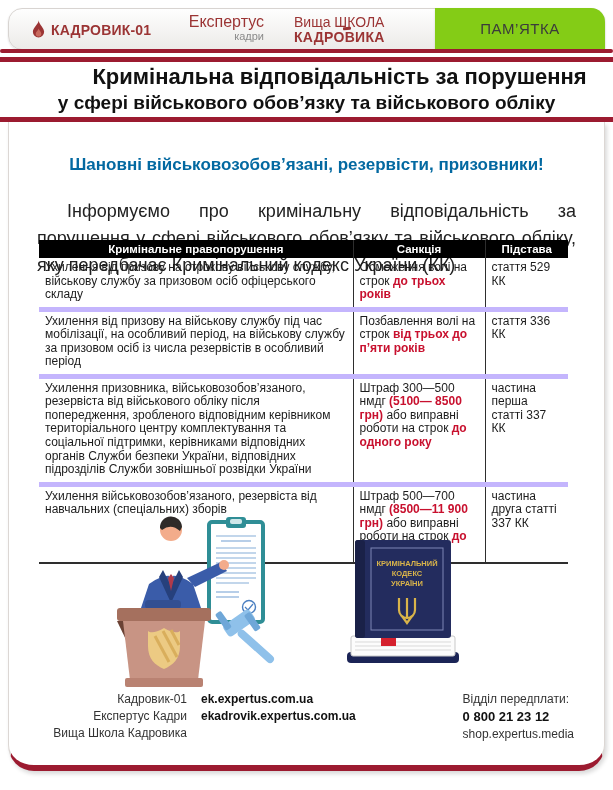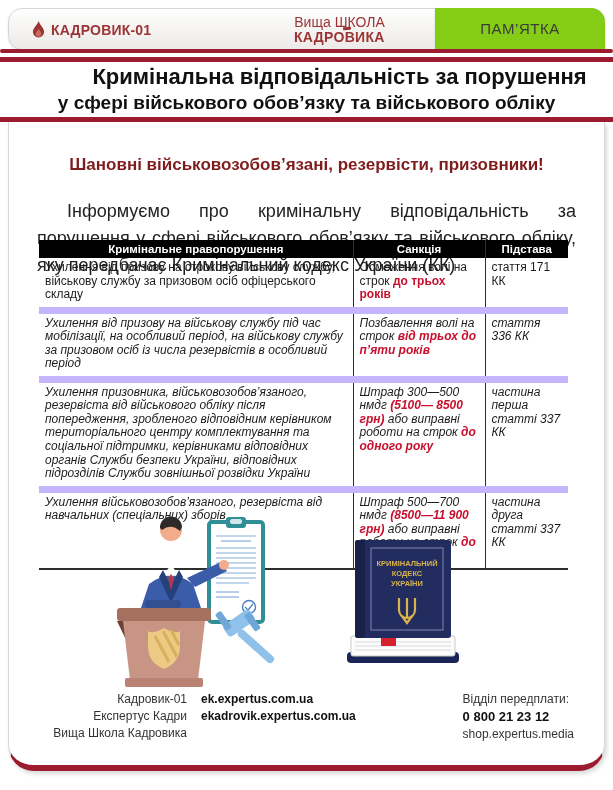--- a/index.html
+++ b/index.html
@@ -8,21 +8,21 @@
 
   
   .header-strip{position:absolute;left:8px;top:8px;width:595px;height:40px;
     background:linear-gradient(#fefefe,#eceae8);border:1px solid #d8d4d1;
     border-radius:14px 14px 0 14px;box-shadow:0 1px 2px rgba(0,0,0,.12);}
   .logo1{position:absolute;left:22px;top:11px;display:flex;align-items:center;gap:5px;}
   .logo1-text{font-size:14px;font-weight:bold;color:#9b3434;letter-spacing:.2px;}
   .logo2{position:absolute;left:155px;top:5px;width:100px;text-align:right;line-height:1.05;}
   .logo2-line1{font-size:16px;color:#9b3434;}
   .logo2-line2{font-size:11px;color:#8a8a8a;}
-  .logo3{position:absolute;left:285px;top:6px;line-height:1.05;text-align:right;}
+  .logo3{position:absolute;left:285px;top:6px;line-height:1.05;}
   .logo3-line1{font-size:14px;color:#9b3434;}
   .logo3-line2{font-size:14px;font-weight:bold;color:#9b3434;letter-spacing:.3px;position:relative;}
   .grad-cap{position:absolute;left:49px;top:-3px;width:8px;height:3px;background:#9b3434;
     transform:rotate(-6deg);border-radius:1px;}
   .badge{position:absolute;right:8px;top:8px;width:170px;height:41px;background:#84cc16;
     border-radius:0 14px 0 0;display:flex;align-items:center;justify-content:center;
     box-shadow:0 1px 2px rgba(0,0,0,.15);}
   .badge span{font-size:15px;color:#3b3b3b;letter-spacing:.5px;}
   .red-line1{position:absolute;left:0;top:49px;width:613px;height:4px;background:#9c1b30;border-radius:2px;}
 
@@ -32,32 +32,32 @@
     font-size:22px;font-weight:bold;color:#111;padding-left:33px;}
   .title-line2{position:absolute;left:0;top:92px;width:613px;text-align:center;
     font-size:19px;font-weight:bold;color:#111;}
   .red-bar3{position:absolute;left:0;top:117px;width:613px;height:5px;background:#9c1b30;}
 
   
   .card{position:absolute;left:8px;top:122px;width:595px;height:643px;background:#fff;
     border:1px solid #dcd7d4;border-top:none;border-bottom:6px solid #9c1b30;
     border-radius:0 0 26px 26px;box-shadow:2px 3px 4px rgba(0,0,0,.15);}
   .greeting{position:absolute;left:0;top:33px;width:100%;text-align:center;
-    font-size:17px;font-weight:bold;color:#7f1d1d;}
+    font-size:17px;font-weight:bold;color:#0369a1;}
   .intro{position:absolute;left:28px;top:76px;width:539px;font-size:18px;line-height:1.5;
     text-align:justify;text-indent:30px;color:#222;}
 
   
   .offense-table{position:absolute;left:30px;top:118px;width:529px;border-collapse:collapse;
     table-layout:fixed;}
   .offense-table th{background:#000000;color:#fff;font-size:11.5px;font-weight:bold;
     padding:3px 4px;text-align:center;}
   .offense-table td{font-size:12px;line-height:1.13;vertical-align:top;
     padding:3px 6px 5px 6px;color:#1c1c1c;margin-top:9px;}
-  .offense-table tbody tr + tr td{border-top:7px solid #c4b5fd;font-style:italic;}
+  .offense-table tbody tr + tr td{border-top:5px solid #c4b5fd;}
   .offense-table{border-bottom:2px solid #2e2e2e;}
   .col-offense{width:314px;}
   .col-sanction{width:132px;}
   .col-basis{width:83px;}
   .offense-table th:nth-child(2),.offense-table th:nth-child(3),
   .c-sanction,.c-basis{border-left:1px solid #2e2e2e;}
   .hl{color:#c8102e;font-weight:bold;}
 
   
   .illustration{position:absolute;left:80px;top:390px;}
@@ -75,20 +75,24 @@
 
 <div class="page">
 
   <div class="header-strip">
     <div class="logo1">
       <svg width="15" height="19" viewBox="0 0 16 20">
         <path d="M8,0 C8.5,4 2,7.5 2,12.5 a6,6 0 0 0 12,0 C14,8 9,5 8,0 z" fill="#9b3434"></path>
         <path d="M8,9 C8.2,11 5,12.5 5,14.5 a3,3 0 0 0 6,0 C11,12.5 8.5,11 8,9 z" fill="#c96a5e"></path>
       </svg>
       <span class="logo1-text">КАДРОВИК-01</span>
+    </div>
+    <div class="logo2">
+      <div class="logo2-line1">Експертус</div>
+      <div class="logo2-line2">кадри</div>
     </div>
     <div class="logo3">
       <div class="logo3-line1">Вища ШКОЛА</div>
       <div class="logo3-line2">
         <span>КАДРОВИКА</span>
         <span class="grad-cap"></span>
       </div>
     </div>
   </div>
   <div class="badge">
@@ -115,21 +119,21 @@
         <tr>
           <th>Кримінальне правопорушення</th>
           <th>Санкція</th>
           <th>Підстава</th>
         </tr>
       </thead>
       <tbody>
           <tr>
             <td class="c-offense">Ухилення від призову на строкову військову службу, військову службу за призовом осіб офіцерського складу</td>
             <td class="c-sanction"><span>Обмеження волі на строк </span><span class="hl">до трьох років</span></td>
-            <td class="c-basis">стаття 171 КК</td>
+            <td class="c-basis">стаття 529 КК</td>
           </tr>
           <tr>
             <td class="c-offense">Ухилення від призову на військову службу під час мобілізації, на особливий період, на військову службу за призовом осіб із числа резервістів в особливий період</td>
             <td class="c-sanction"><span>Позбавлення волі на строк </span><span class="hl">від трьох до п’яти років</span></td>
             <td class="c-basis">стаття 336 КК</td>
           </tr>
           <tr>
             <td class="c-offense">Ухилення призовника, військовозобов’язаного, резервіста від військового обліку після попередження, зробленого відповідним керівником територіального центру комплектування та соціальної підтримки, керівниками відповідних органів Служби безпеки України, відповідних підрозділів Служби зовнішньої розвідки України</td>
             <td class="c-sanction"><span>Штраф 300—500 нмдг </span><span class="hl">(5100— 8500 грн)</span><span> або виправні роботи на строк </span><span class="hl">до одного року</span></td>
             <td class="c-basis">частина перша статті 337 КК</td>

